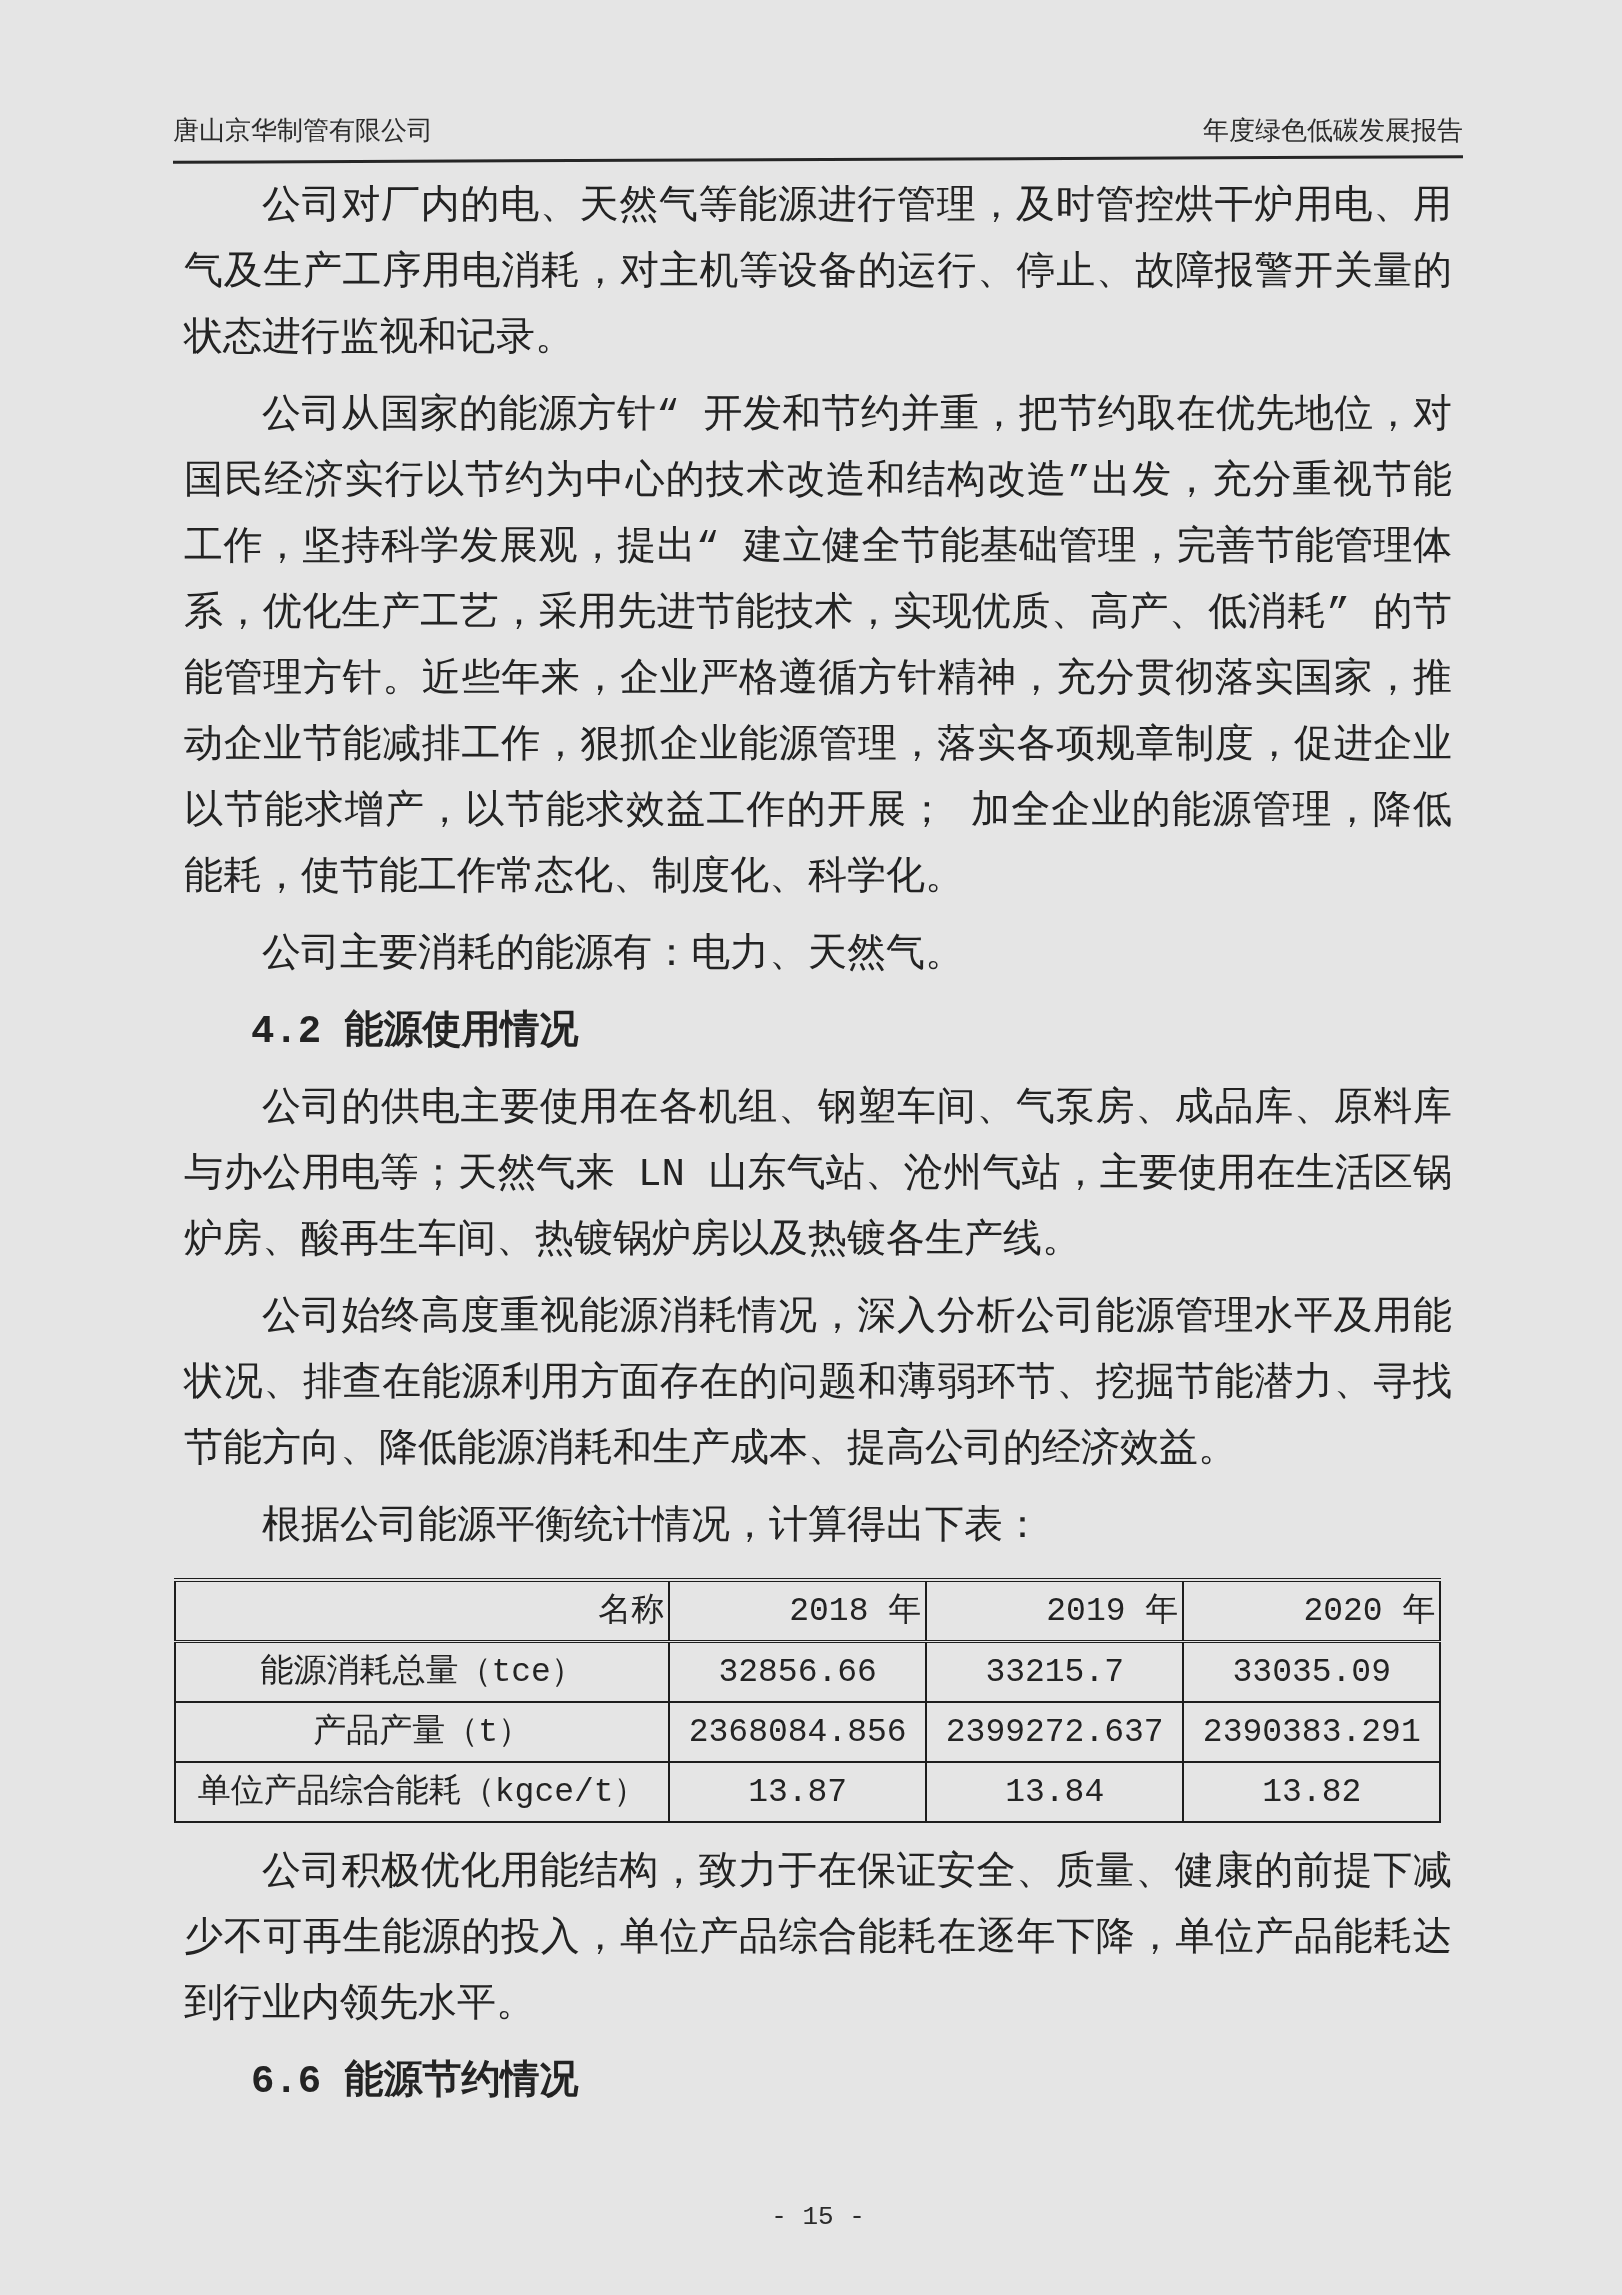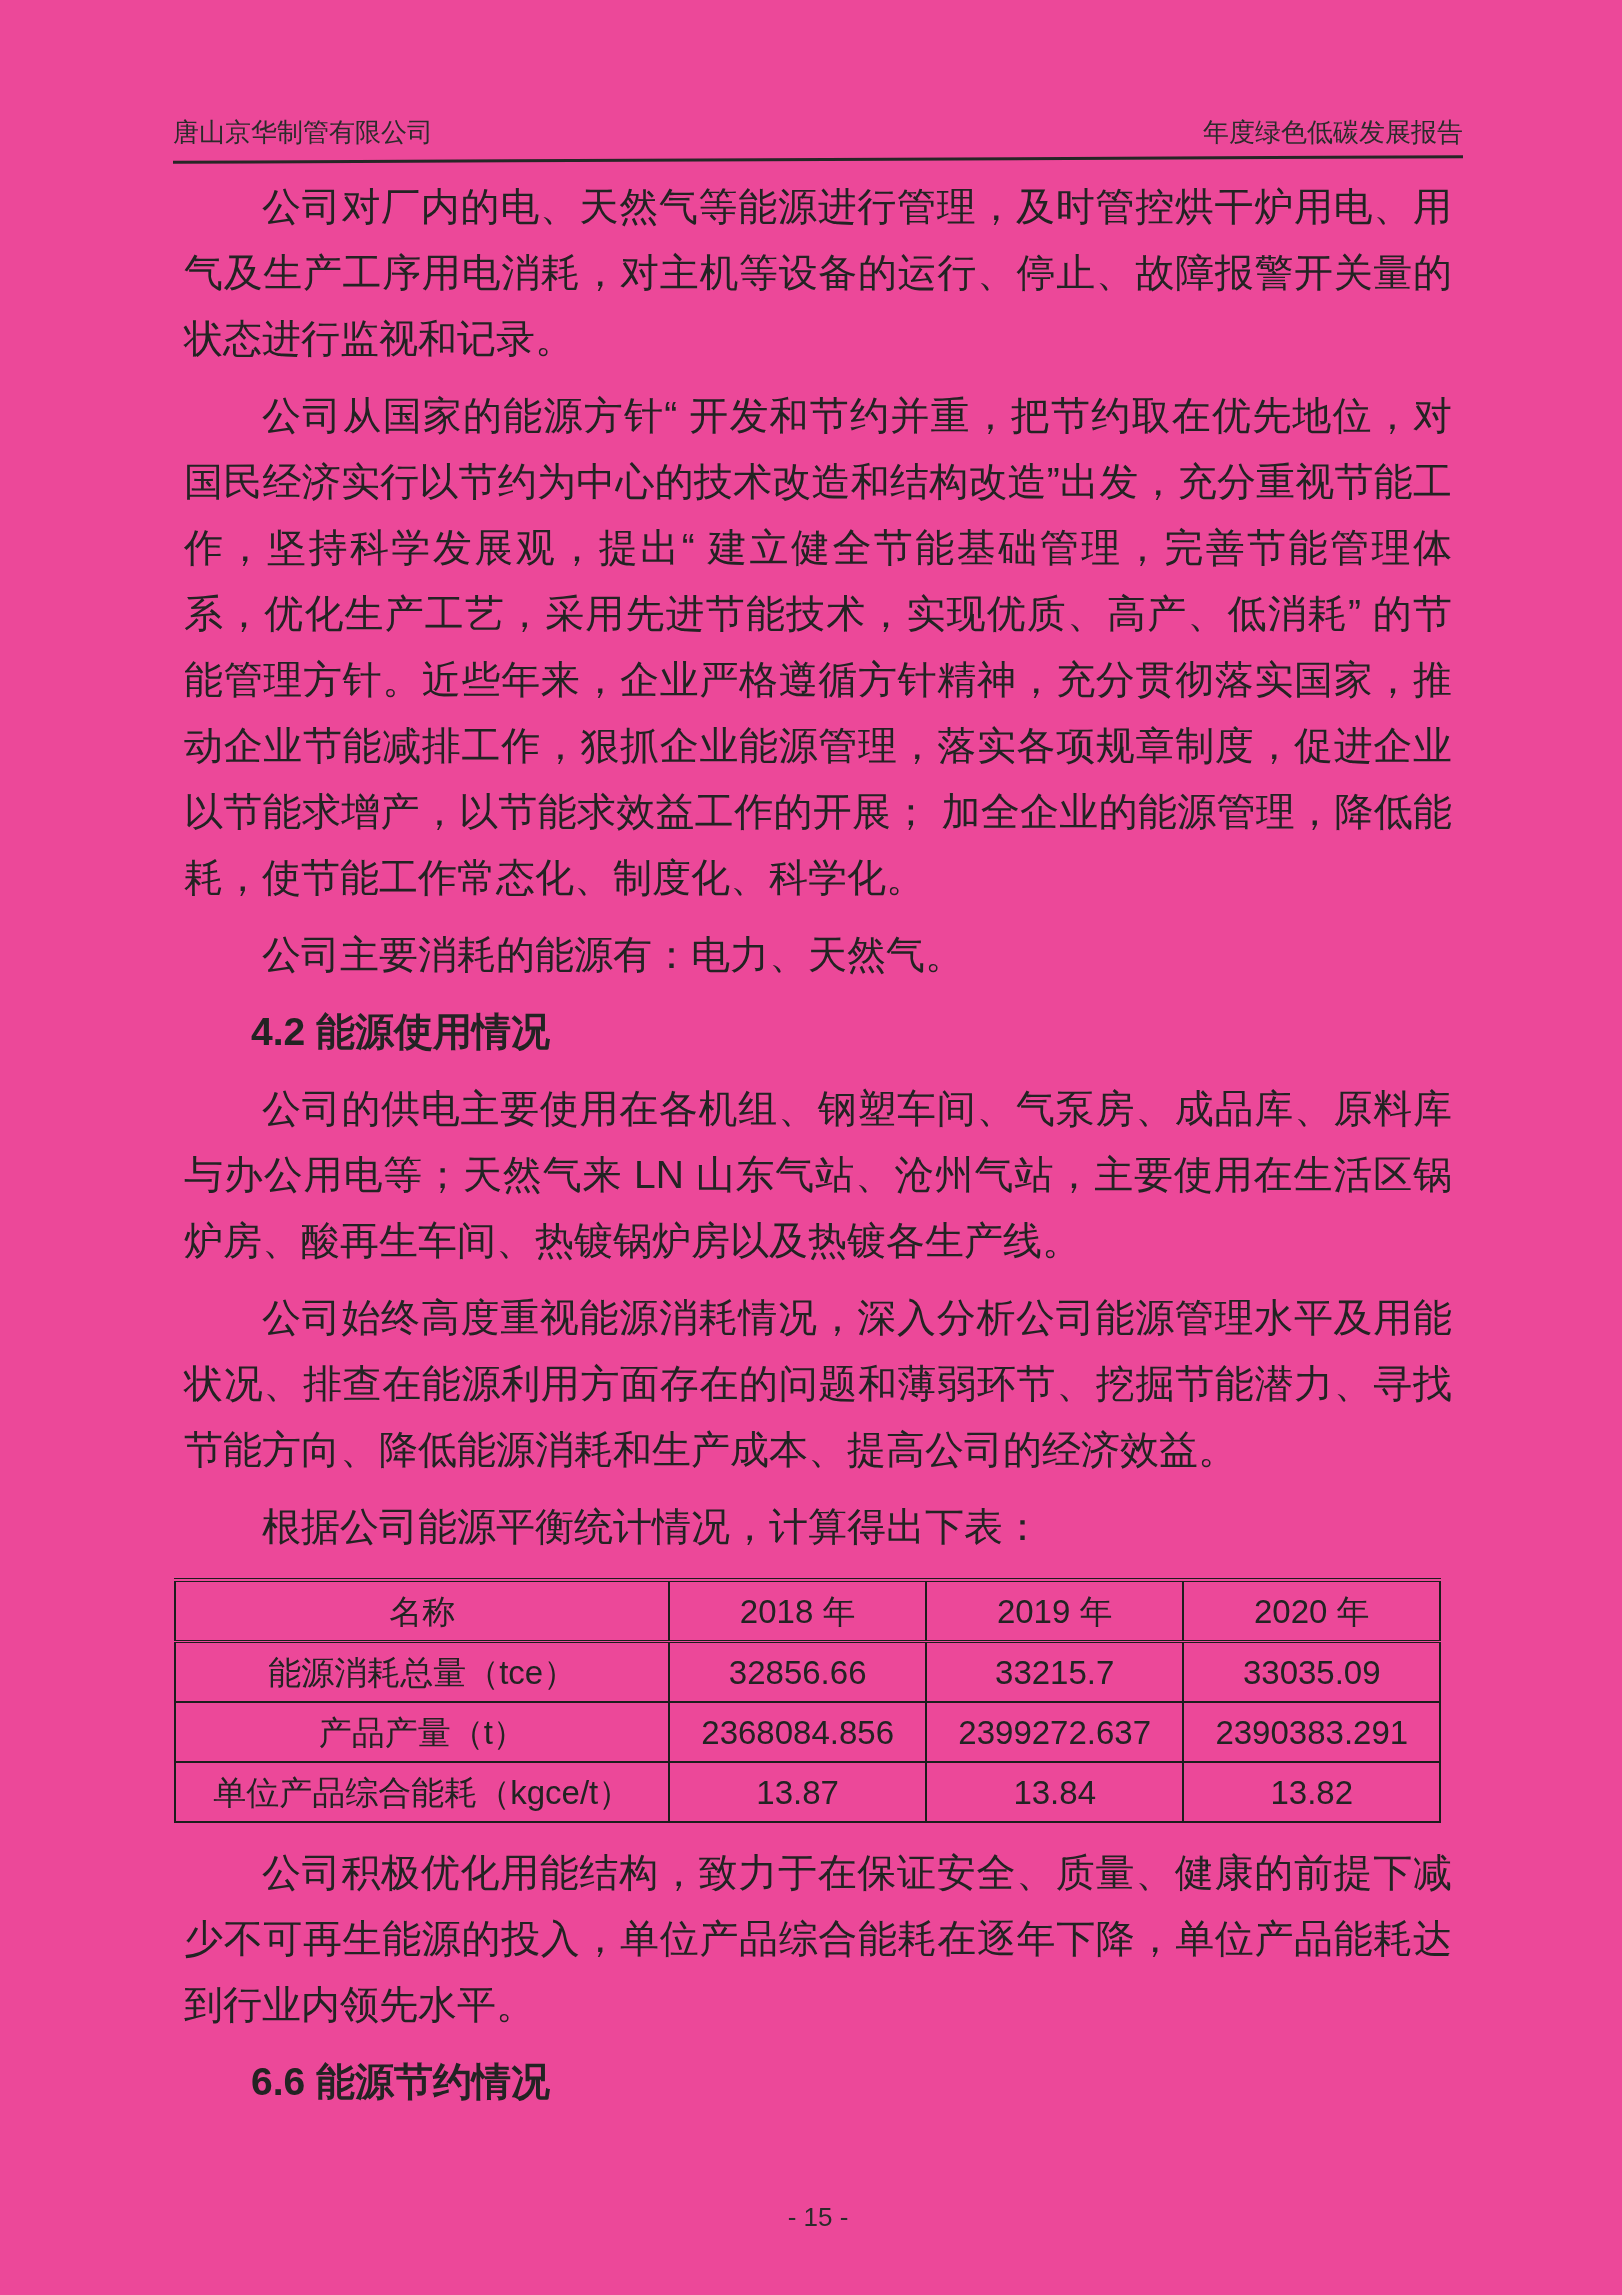--- a/index.html
+++ b/index.html
@@ -5,24 +5,24 @@
   html, body {
     margin: 0;
     padding: 0;
     background: #9e9e9e;
   }
   .page {
     position: relative;
     width: 1623px;
     height: 2295px;
     margin: 0 auto;
-    background: #ec4899;
+    background: #e5e5e5;
     box-sizing: border-box;
     padding: 115px 160px 0 173px;
-    font-family: Liberation Sans, sans-serif;
+    font-family: Liberation Mono, monospace;
     color: #232323;
     overflow: hidden;
   }
   .page-header {
     display: flex;
     justify-content: space-between;
     align-items: flex-end;
     font-size: 26px;
     line-height: 34px;
     color: #2b2b2b;
@@ -67,20 +67,21 @@
     font-weight: normal;
     padding: 0 3.9px;
     line-height: 1.2;
   }
   table.energy-table {
     border: 2.6px solid #1d1d1d;
     border-top: 4.6px double #1d1d1d;
   }
   table.energy-table thead th {
     border-bottom: 3.9px double #1d1d1d;
+    text-align: right;
   }
   .col-name   { width: 39%; }
   .col-year   { width: 20.3%; }
   .after-table { margin-top: 17px; }
   .page-footer {
     margin-top: 87px;
     text-align: center;
     font-size: 26px;
     color: #2b2b2b;
   }

